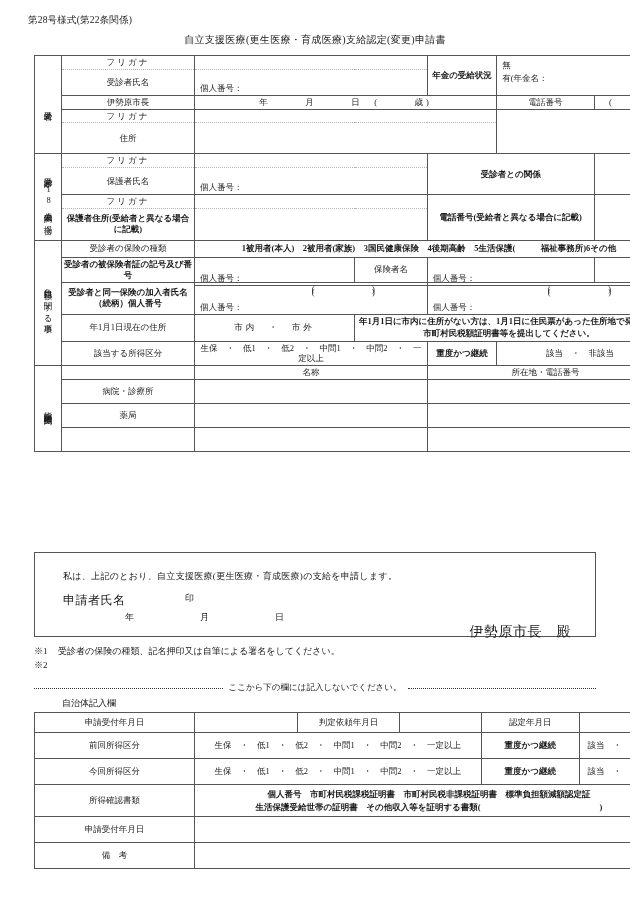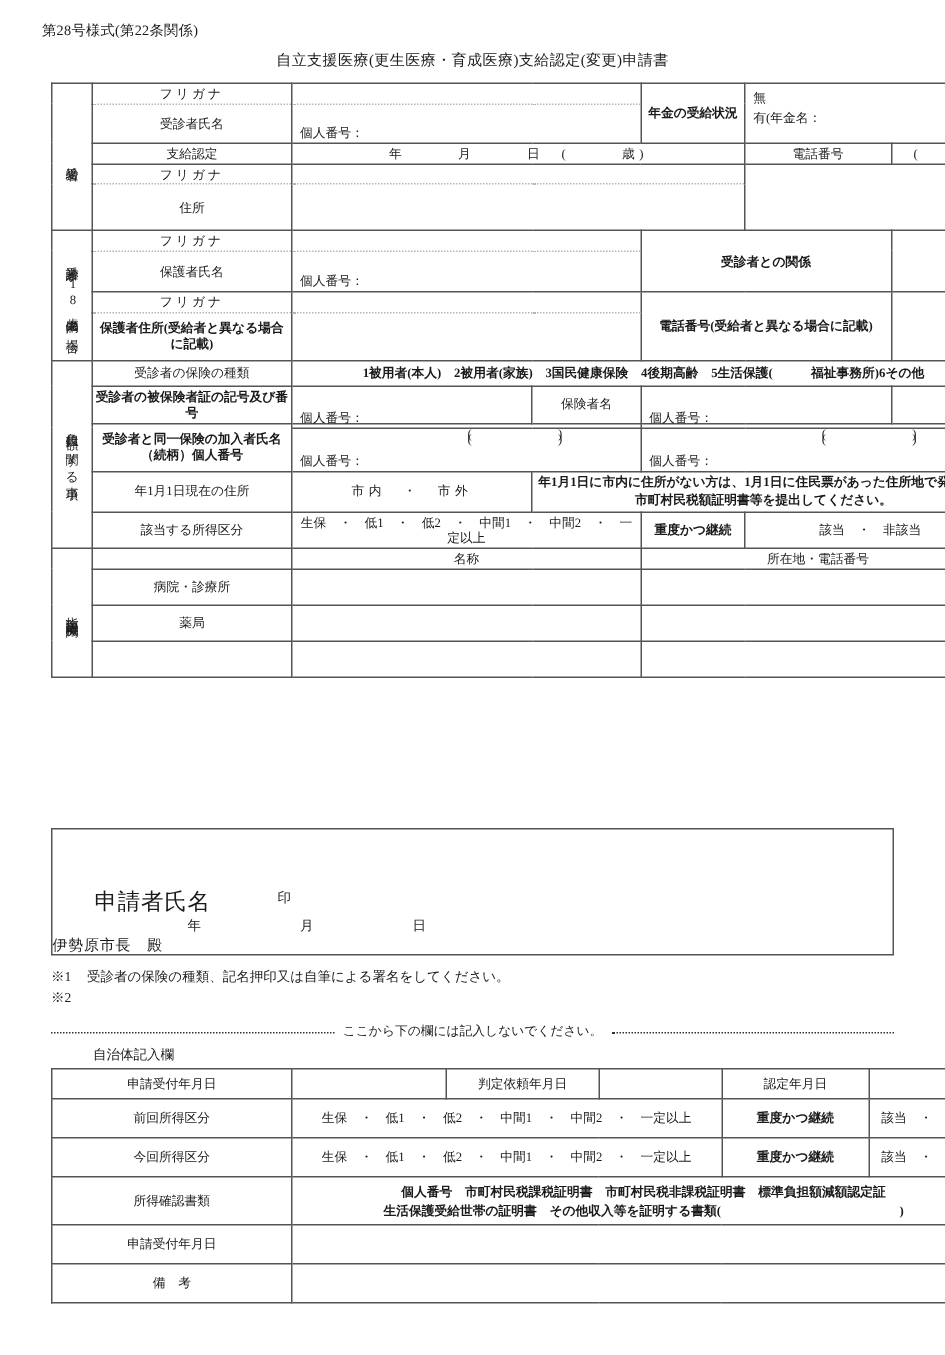--- a/index.html
+++ b/index.html
@@ -48,25 +48,25 @@
   .paren{position:absolute;right:44px;top:1px;font-size:8.5px;letter-spacing:8px;}
   .relpos{position:relative;}
   .spread{letter-spacing:3px;}
 
   
   .declare{
     position:absolute;left:34px;top:552px;width:562px;height:85px;
     border:1px solid #555;box-sizing:border-box;
   }
   .d1{position:absolute;left:28px;top:17px;font-size:9px;letter-spacing:.3px;}
-  .d2{position:absolute;left:28px;top:39px;font-size:15px;letter-spacing:.5px;text-align:center;}
+  .d2{position:absolute;left:28px;top:39px;font-size:12px;letter-spacing:.5px;text-align:center;}
   .d2b{position:absolute;left:150px;top:39px;font-size:9px;}
   .d3{position:absolute;left:90px;top:58px;font-size:9px;letter-spacing:16px;}
-  .d4{position:absolute;left:0;top:70px;width:562px;padding-right:26px;
-      font-size:10px;box-sizing:border-box;letter-spacing:.5px;font-family:Liberation Mono, monospace;}
+  .d4{position:absolute;left:0;top:70px;width:562px;text-align:right;padding-right:26px;
+      font-size:14px;box-sizing:border-box;letter-spacing:.5px;font-family:Liberation Mono, monospace;}
 
   
   .notes{position:absolute;left:34px;top:645px;width:562px;font-size:9px;line-height:1.55;}
   .note-row{display:flex;}
   .note-mk{width:24px;flex:0 0 24px;}
   .dotline{
     position:absolute;left:34px;top:682px;width:562px;height:12px;
     display:flex;align-items:center;justify-content:center;font-size:8.5px;font-family:Liberation Serif, serif;
   }
   .dotline .seg{flex:1;border-top:1px dotted #333;height:0;}
@@ -109,21 +109,21 @@
     </tr>
 
     <tr>
       <td class="nb-t" style="height:26px">受診者氏名</td>
       <td class="nb-t relpos" colspan="2">
         <span class="kojin">個人番号：</span>
       </td>
     </tr>
 
     <tr>
-      <td style="height:14px">支給認定</td>
+      <td style="height:14px">伊勢原市長</td>
       <td colspan="3" class="spread">年　　　月　　　日　(　　　歳)</td>
       <td>電話番号</td>
       <td>(　　　　)</td>
     </tr>
 
     <tr>
       <td class="furi nb-b" style="height:13px">フリガナ</td>
       <td class="nb-b blank" colspan="3"></td>
       <td rowspan="2" colspan="2" class="blank"></td>
     </tr>
@@ -237,20 +237,21 @@
 
     <tr>
       <td class="blank" style="height:24px"></td>
       <td colspan="2" class="blank"></td>
       <td colspan="3" class="blank"></td>
     </tr>
   </tbody>
     </table>
 
   <div class="declare">
+    <div class="d1">私は、上記のとおり、自立支援医療(更生医療・育成医療)の支給を申請します。</div>
     <div class="d2">申請者氏名</div>
     <div class="d2b">印</div>
     <div class="d3">年　　月　　日</div>
     <div class="d4">伊勢原市長　殿</div>
   </div>
 
   <div class="notes">
     <div class="note-row">
       <span class="note-mk">※1</span>
       <span>受診者の保険の種類、記名押印又は自筆による署名をしてください。</span>

